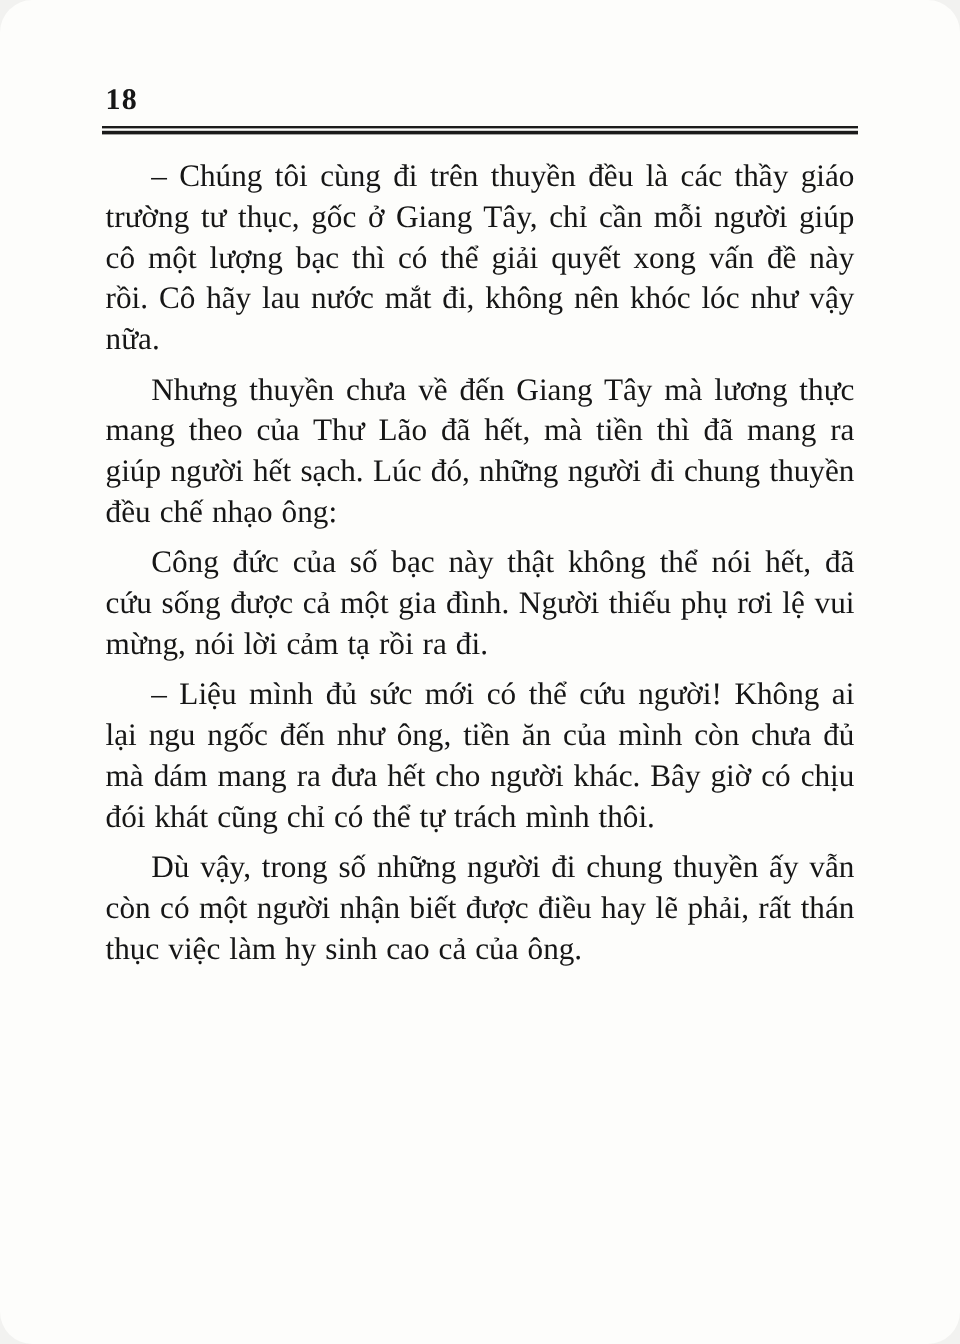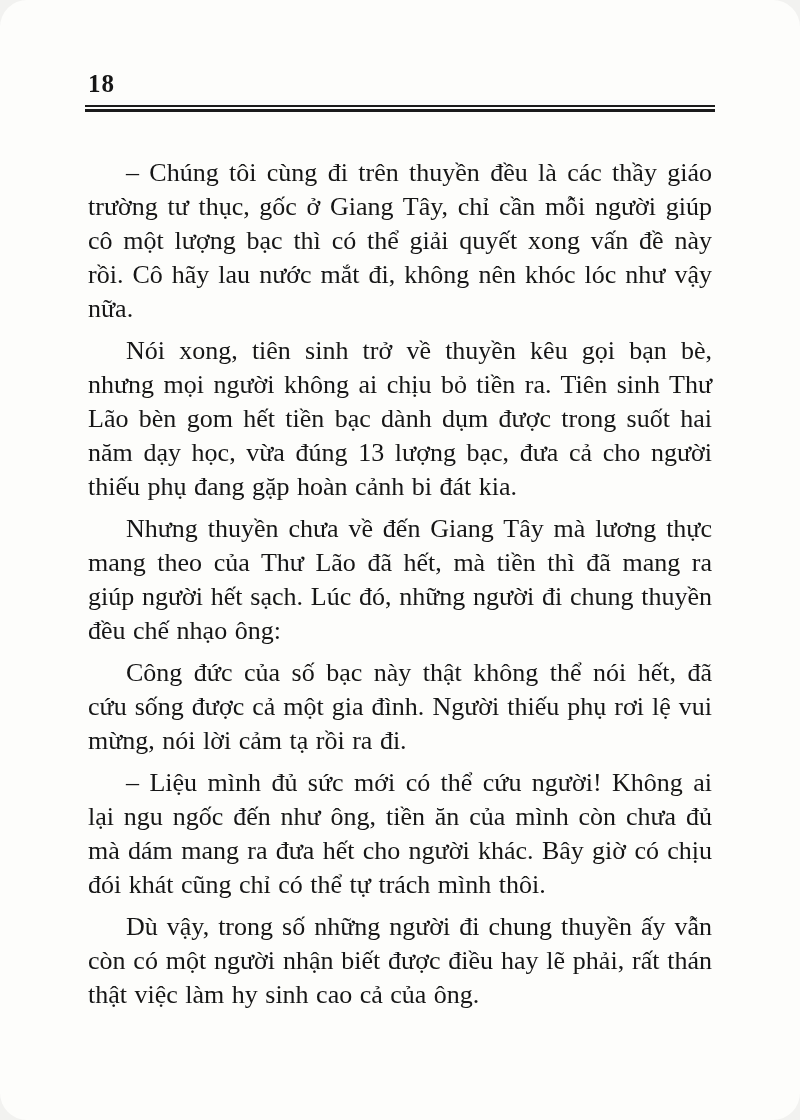--- a/index.html
+++ b/index.html
@@ -36,21 +36,21 @@
     font-size: 27px;
     letter-spacing: 0.3px;
   }
   .rule {
     margin: 7px -3px 0 -3px;
     height: 2px;
     border-top: 2px solid #1b1b1b;
     border-bottom: 3px solid #1b1b1b;
   }
   .content {
-    margin-top: 44px;
+    margin-top: 18px;
     font-size: 26px;
     line-height: 34px;
     text-align: justify;
     word-spacing: 1px;
   }
   .content p {
     margin: 0 0 8px 0;
     text-indent: 38px;
   }
 </style>
@@ -59,19 +59,18 @@
 
 <div class="page">
   <div class="header">
     <span class="pagenum">18</span>
   </div>
 
   <div class="rule"></div>
 
   <div class="content">
     <p>– Chúng tôi cùng đi trên thuyền đều là các thầy giáo trường tư thục, gốc ở Giang Tây, chỉ cần mỗi người giúp cô một lượng bạc thì có thể giải quyết xong vấn đề này rồi. Cô hãy lau nước mắt đi, không nên khóc lóc như vậy nữa.</p>
-    <p>Nói xong, tiên sinh trở về thuyền kêu gọi bạn bè, nhưng mọi người không ai chịu bỏ tiền ra. Tiên sinh Thư Lão bèn gom hết tiền bạc dành dụm được trong suốt hai năm dạy học, vừa đúng 13 lượng bạc, đưa cả cho người thiếu phụ đang gặp hoàn cảnh bi đát kia.</p>
     <p>Nhưng thuyền chưa về đến Giang Tây mà lương thực mang theo của Thư Lão đã hết, mà tiền thì đã mang ra giúp người hết sạch. Lúc đó, những người đi chung thuyền đều chế nhạo ông:</p>
     <p>Công đức của số bạc này thật không thể nói hết, đã cứu sống được cả một gia đình. Người thiếu phụ rơi lệ vui mừng, nói lời cảm tạ rồi ra đi.</p>
     <p>– Liệu mình đủ sức mới có thể cứu người! Không ai lại ngu ngốc đến như ông, tiền ăn của mình còn chưa đủ mà dám mang ra đưa hết cho người khác. Bây giờ có chịu đói khát cũng chỉ có thể tự trách mình thôi.</p>
-    <p>Dù vậy, trong số những người đi chung thuyền ấy vẫn còn có một người nhận biết được điều hay lẽ phải, rất thán thật việc làm hy sinh cao cả của ông.</p>
+    <p>Dù vậy, trong số những người đi chung thuyền ấy vẫn còn có một người nhận biết được điều hay lẽ phải, rất thán thục việc làm hy sinh cao cả của ông.</p>
   </div>
 </div>
 
 </body></html>

